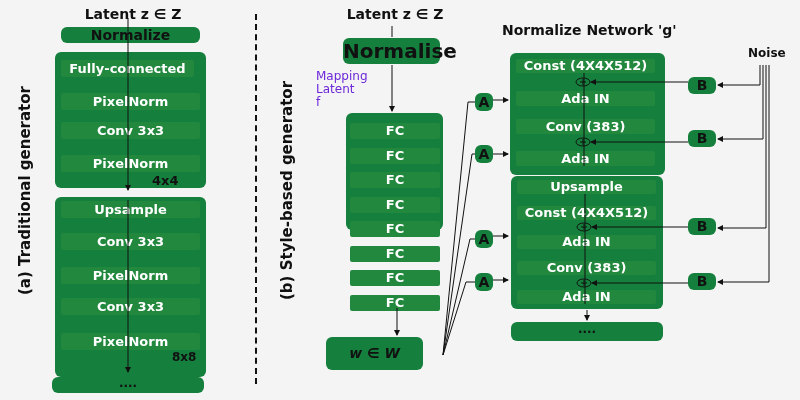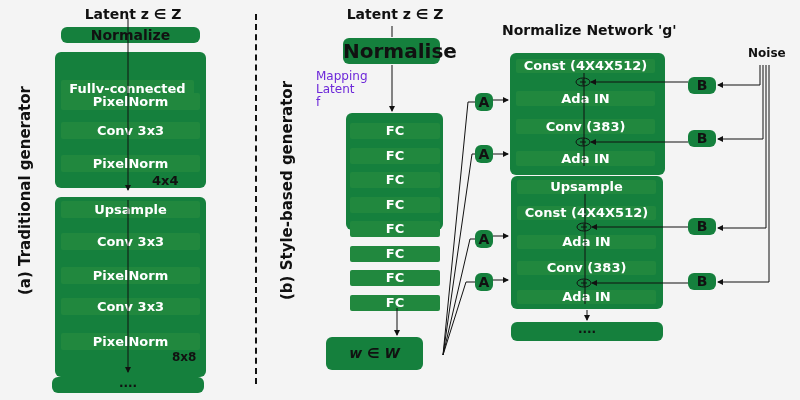--- a/index.html
+++ b/index.html
@@ -12,21 +12,21 @@
   svg{position:absolute;left:0;top:0;}
 </style>
 </head>
 <body>
 
 <div class="abs vlabel" style="left:16px;top:295px;">(a) Traditional generator</div>
 <div class="abs txt" style="left:78px;top:6px;width:110px;text-align:center;font-size:14px;">Latent z ∈ Z</div>
 <div class="abs light txt" style="left:61px;top:27px;width:139px;height:16px;text-align:center;font-size:14px;line-height:16px;">Normalize</div>
 
 <div class="abs light" style="left:55px;top:52px;width:151px;height:136px;"></div>
-<div class="abs dark" style="left:61px;top:60px;width:133px;margin-top:20px;">Fully-connected</div>
+<div class="abs dark" style="left:61px;top:60px;width:133px;">Fully-connected</div>
 <div class="abs dark" style="left:61px;top:93px;width:139px;">PixelNorm</div>
 <div class="abs dark" style="left:61px;top:122px;width:139px;">Conv 3x3</div>
 <div class="abs dark" style="left:61px;top:155px;width:139px;">PixelNorm</div>
 <div class="abs txt" style="left:152px;top:173px;font-size:13px;">4x4</div>
 
 <div class="abs light" style="left:55px;top:197px;width:151px;height:180px;"></div>
 <div class="abs dark" style="left:61px;top:201px;width:139px;">Upsample</div>
 <div class="abs dark" style="left:61px;top:233px;width:139px;">Conv 3x3</div>
 <div class="abs dark" style="left:61px;top:267px;width:139px;">PixelNorm</div>
 <div class="abs dark" style="left:61px;top:298px;width:139px;">Conv 3x3</div>

